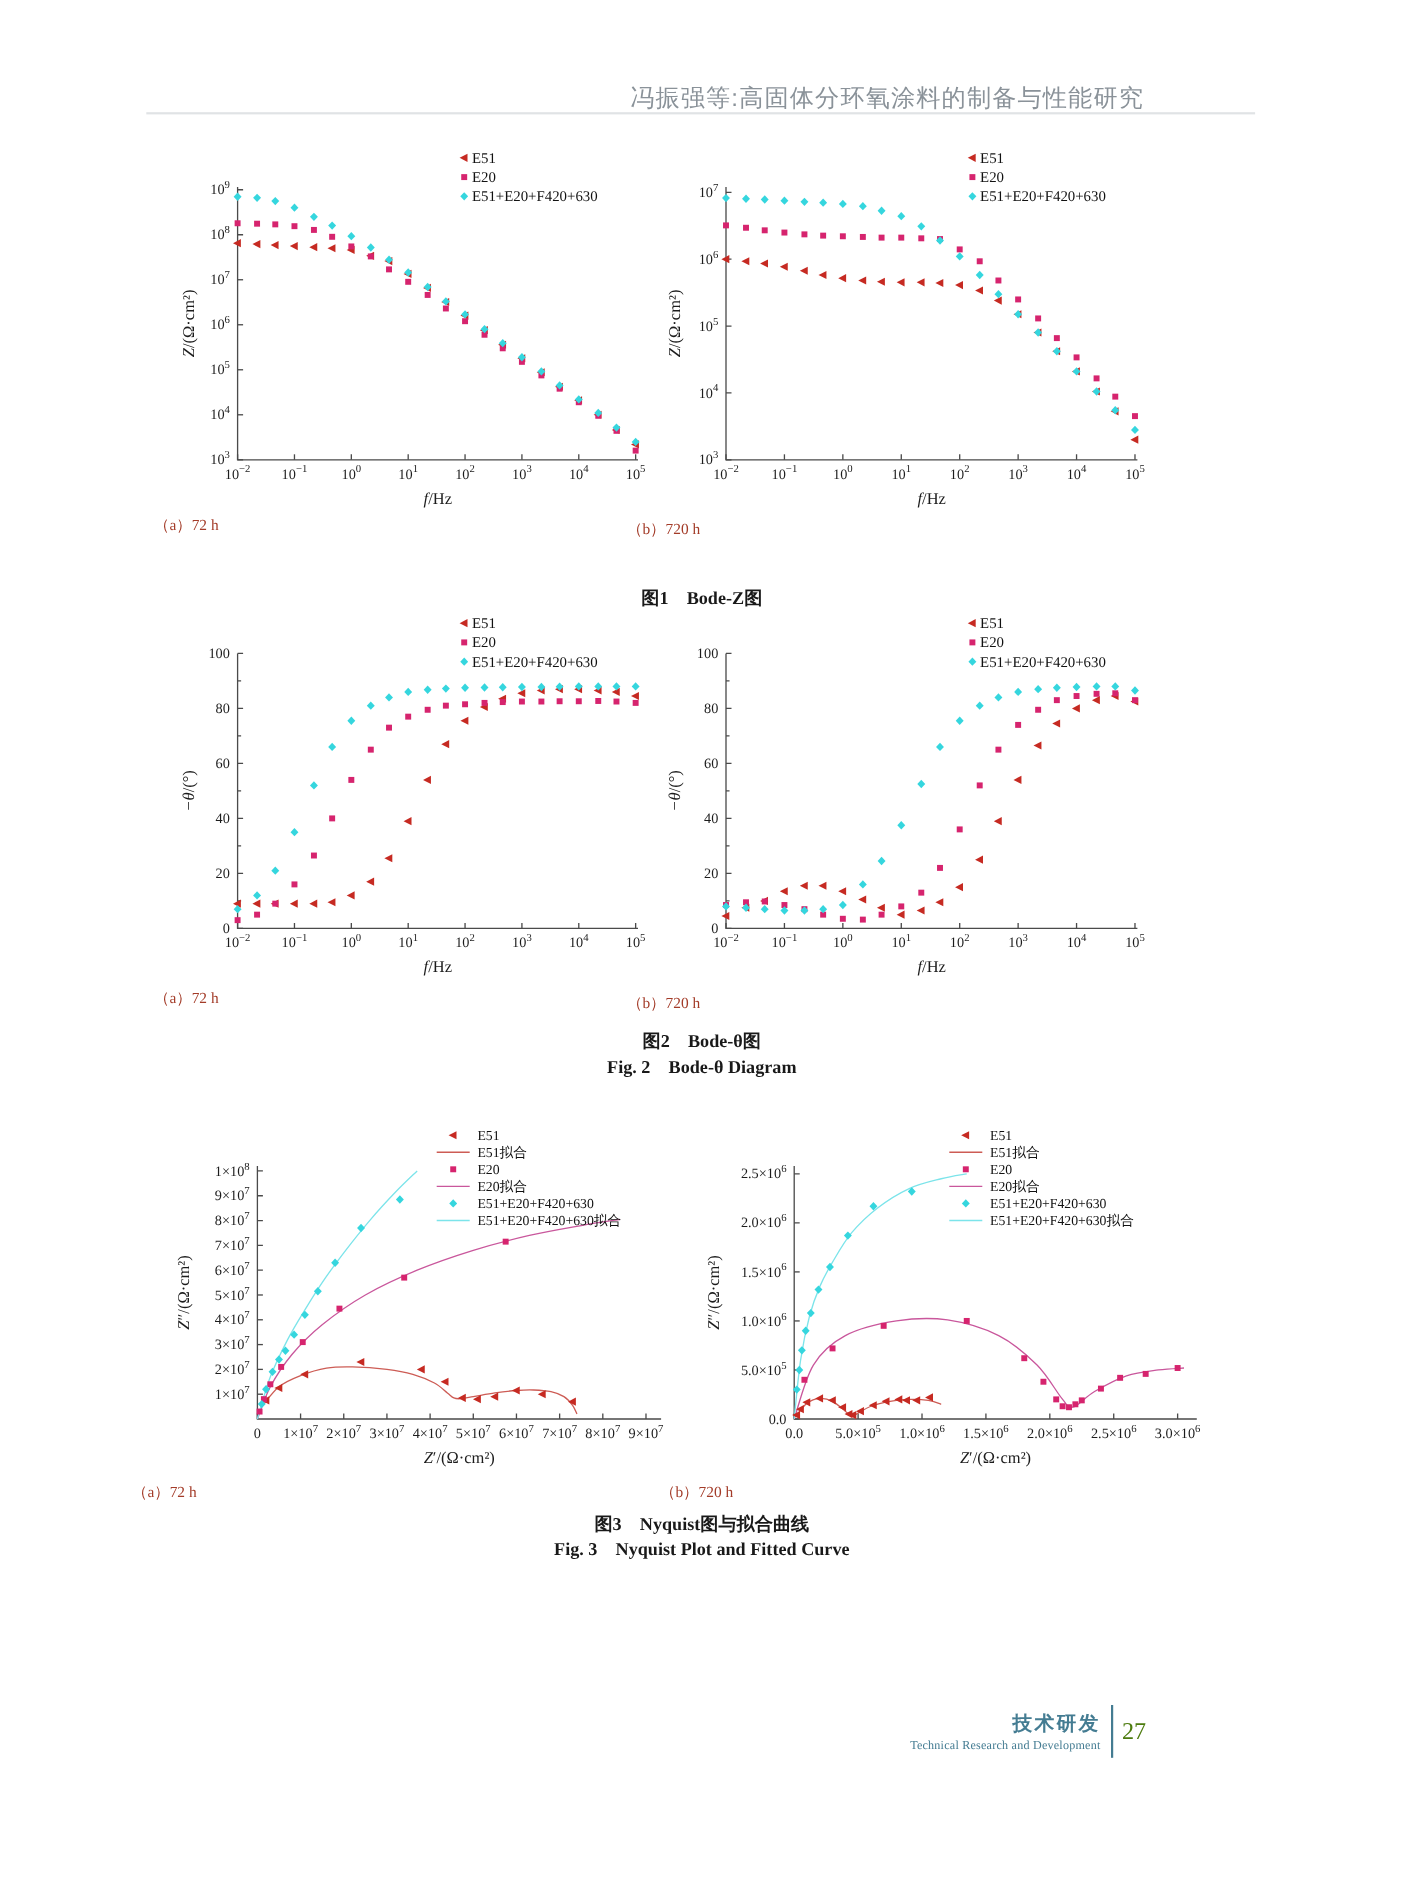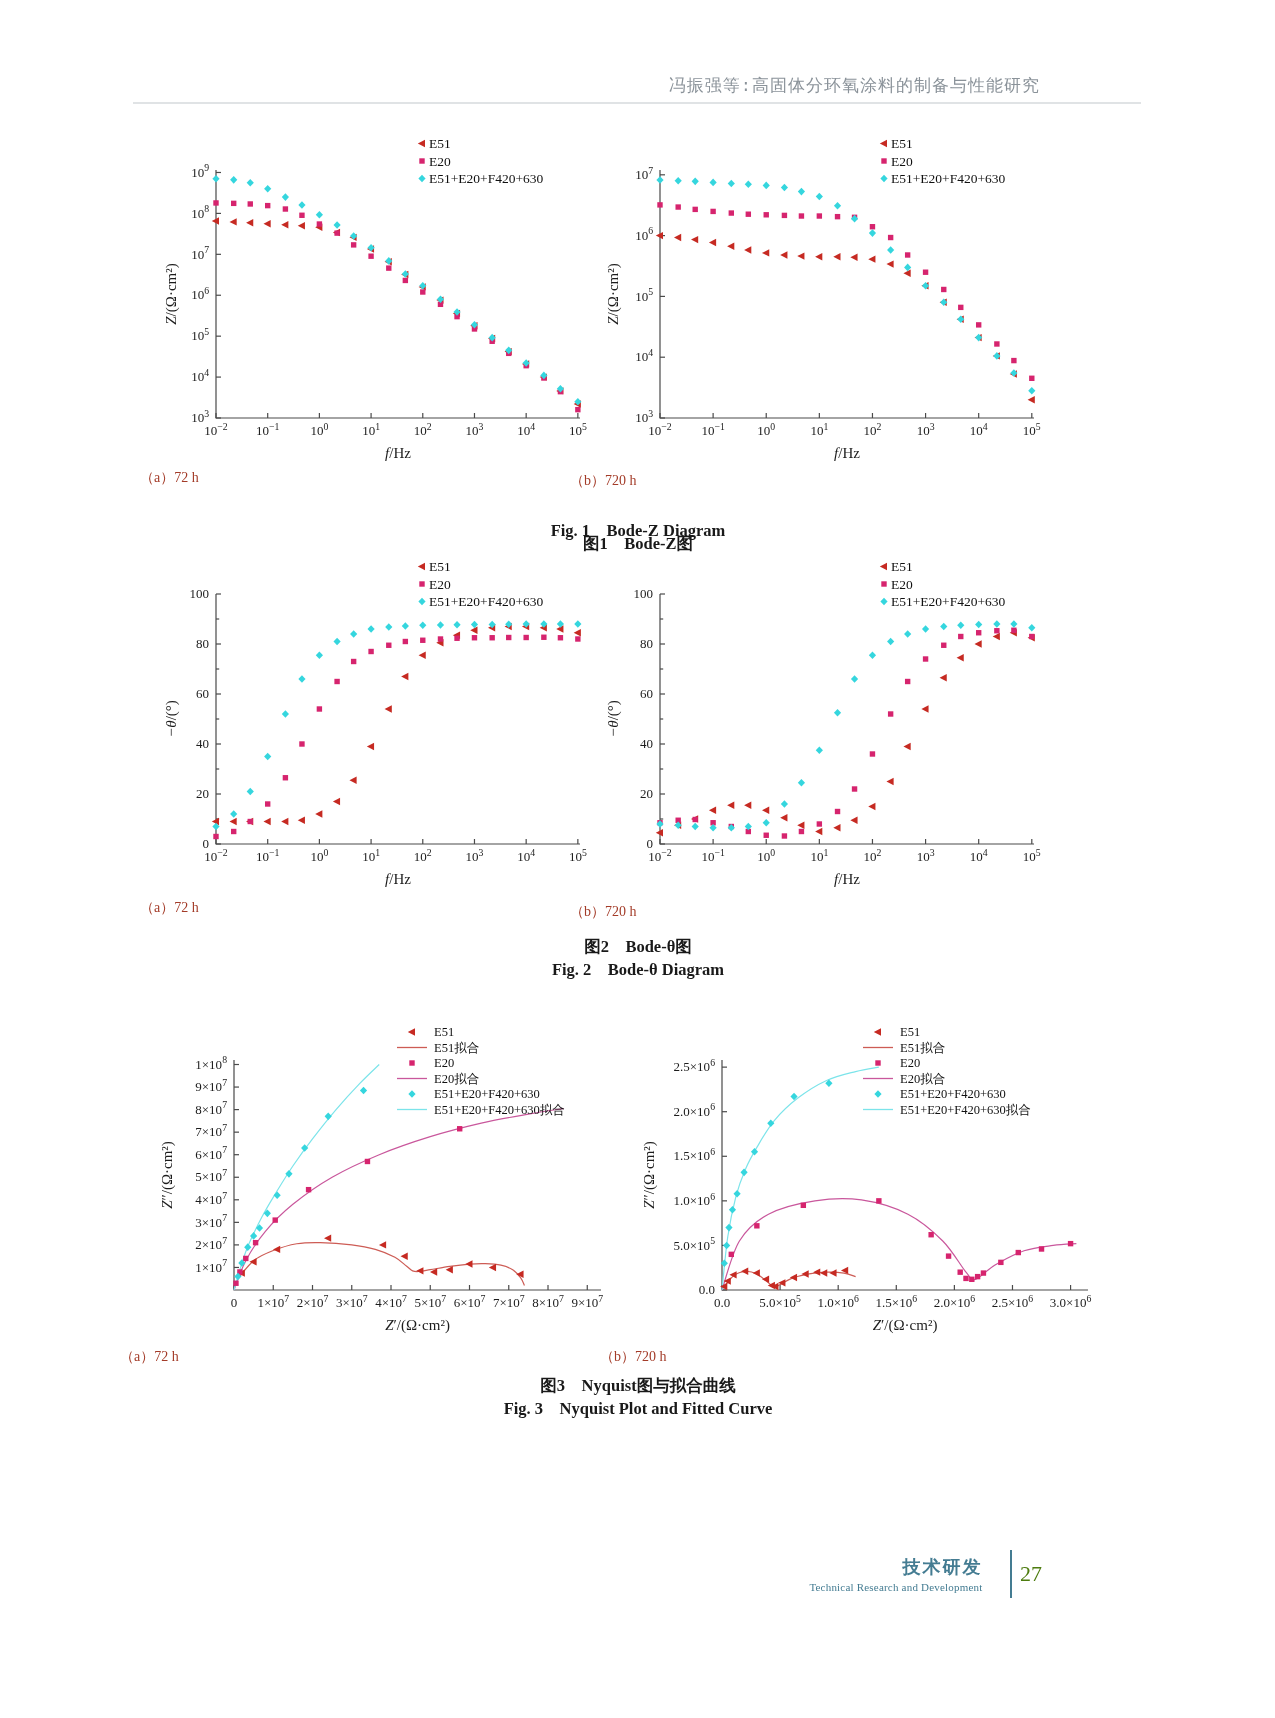--- a/index.html
+++ b/index.html
@@ -1,26 +1,26 @@
 <!DOCTYPE html>
 <html><head>
 <meta charset="utf-8">
 <style>
   html,body{margin:0;padding:0;background:#ffffff;}
   #page{position:relative;width:1275px;height:1718px;background:#fff;overflow:hidden;
         font-family:"Liberation Serif",serif;}
-  .header-text{position:absolute;top:74px;right:235px;font-size:17px;color:#8a9299;
-        font-family:Liberation Mono, monospace;letter-spacing:1px;}
+  .header-text{position:absolute;top:74px;right:235px;font-size:22px;color:#8a9299;
+        font-family:Liberation Sans, sans-serif;letter-spacing:1px;}
   .header-rule{position:absolute;top:102px;left:133px;width:1008px;height:2px;background:#e0e3e5;}
   .chart{position:absolute;}
   .cap{position:absolute;font-size:14px;color:#a33b28;text-align:left;}
   .figtitle{position:absolute;left:133px;width:1010px;text-align:center;font-weight:bold;
         font-size:16.5px;color:#191919;}
   .footer{position:absolute;top:1550px;right:233px;display:flex;align-items:center;}
-  .f-left{text-align:right;margin-right:27px;}
+  .f-left{text-align:right;margin-right:9px;}
   .f-cn{font-size:18px;font-weight:bold;color:#447c92;font-family:"Liberation Sans",sans-serif;letter-spacing:2px;}
   .f-en{font-size:11px;color:#447c92;margin-top:2px;letter-spacing:0.2px;}
   .f-bar{width:2.5px;height:48px;background:#447c92;margin-right:8px;}
   .f-num{font-size:22px;color:#4d7c0f;text-align:center;}
 </style>
 </head>
 <body>
 
 <div id="page">
   <div class="header-text">冯振强等:高固体分环氧涂料的制备与性能研究</div>
@@ -252,21 +252,20 @@
           <text x="303" y="22" font-size="13.5" fill="#111" font-family="&quot;Liberation Serif&quot;, serif">E51</text>
           <rect x="293.3" y="32.3" width="5.4" height="5.4" fill="#d6246e"></rect>
           <text x="303" y="39.5" font-size="13.5" fill="#111" font-family="&quot;Liberation Serif&quot;, serif">E20</text>
           <path d="M 296 48.7 L 299.6 52.5 L 296 56.3 L 292.4 52.5 Z" fill="#35d6de"></path>
           <text x="303" y="57" font-size="13.5" fill="#111" font-family="&quot;Liberation Serif&quot;, serif">E51+E20+F420+630</text>
         </g>
       </svg></div>
   <div class="cap" style="left:140px;top:469px;width:430px;">（a）72 h</div>
   <div class="cap" style="left:570px;top:472px;width:458px;">（b）720 h</div>
   <div class="figtitle" style="top:497px;margin-top:36px;">图1　Bode-Z图</div>
-  <div class="figtitle" style="top:520px;">Fig. 1　Bode-Z Diagram</div>
 
   <div id="c2a" class="chart" style="left:160px;top:556px;"><svg width="430" height="358" viewBox="0 0 430 358">
         <g stroke="#4a4a4a" stroke-width="1.2" fill="none">
           <path d="M 56 38 L 56 288 L 420 288"></path>
           <line x1="56" y1="288" x2="56" y2="283"></line>
           <line x1="107.69431904674701" y1="288" x2="107.69431904674701" y2="283"></line>
           <line x1="159.38863809349402" y1="288" x2="159.38863809349402" y2="283"></line>
           <line x1="211.08295714024106" y1="288" x2="211.08295714024106" y2="283"></line>
           <line x1="262.77727618698805" y1="288" x2="262.77727618698805" y2="283"></line>
           <line x1="314.4715952337351" y1="288" x2="314.4715952337351" y2="283"></line>

